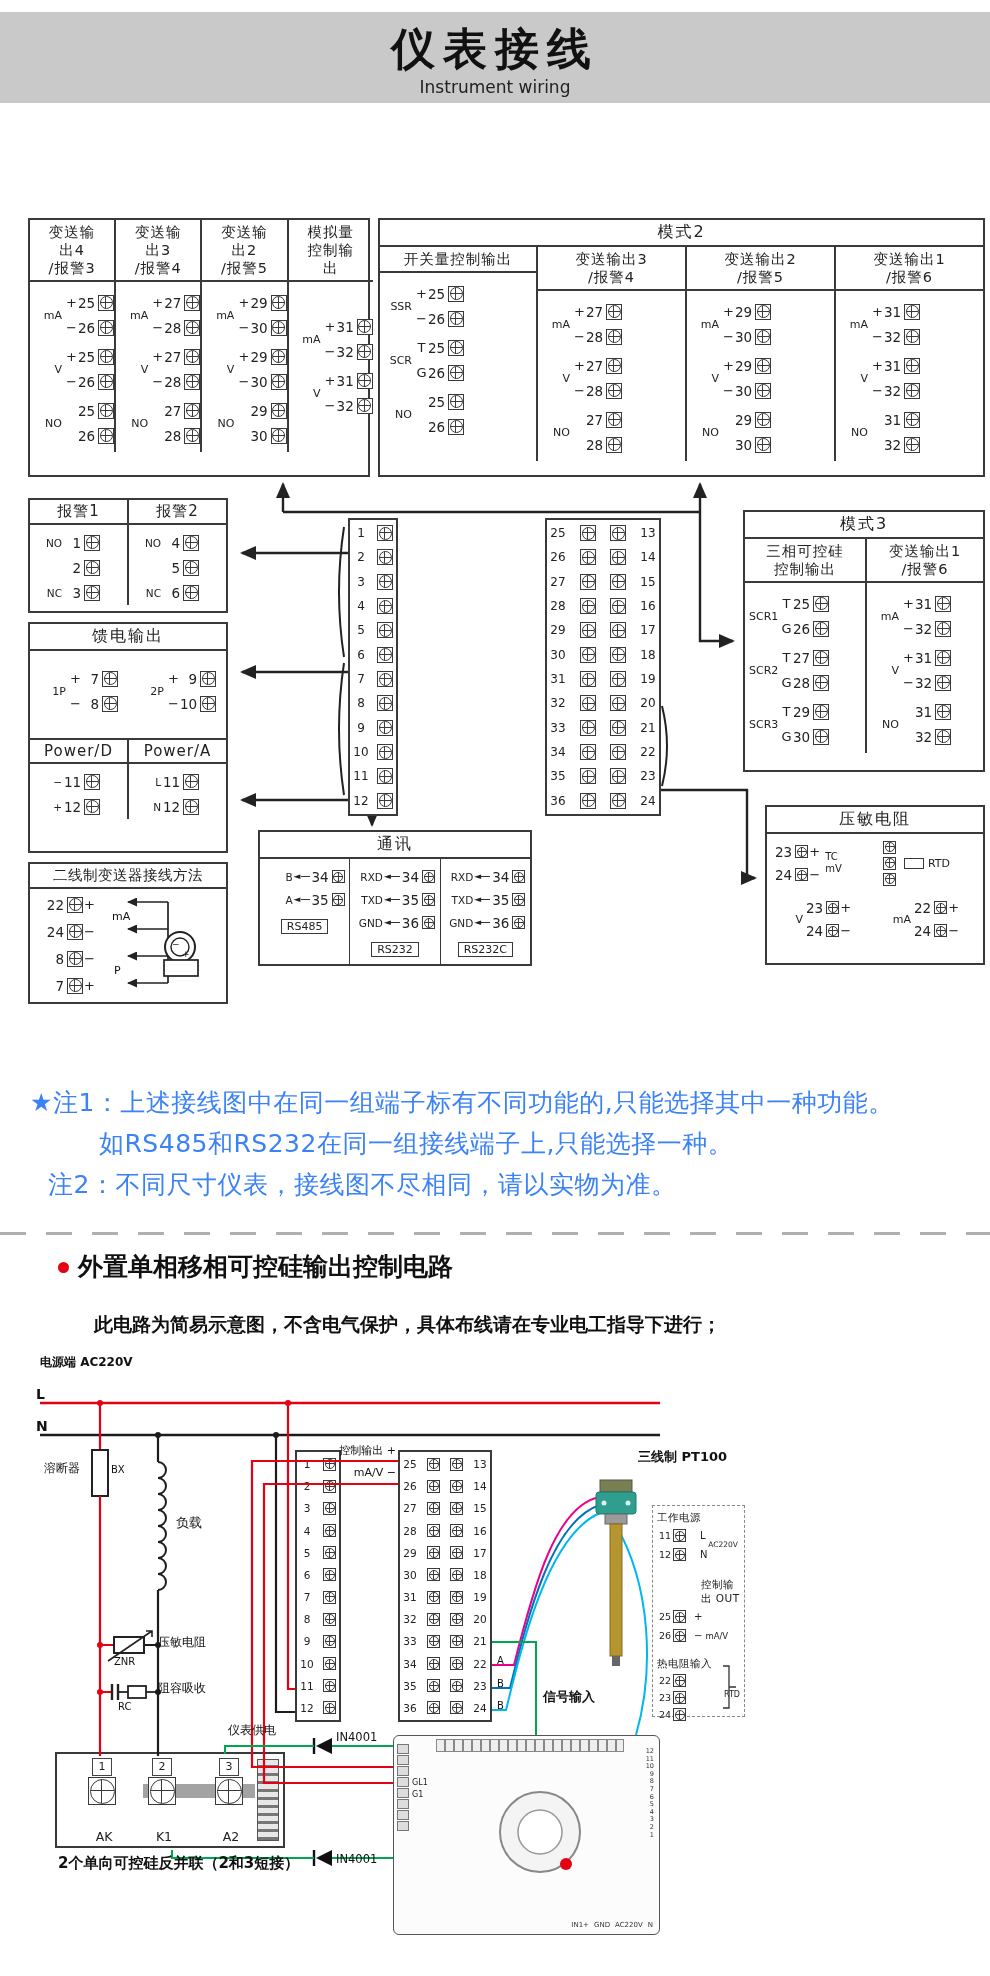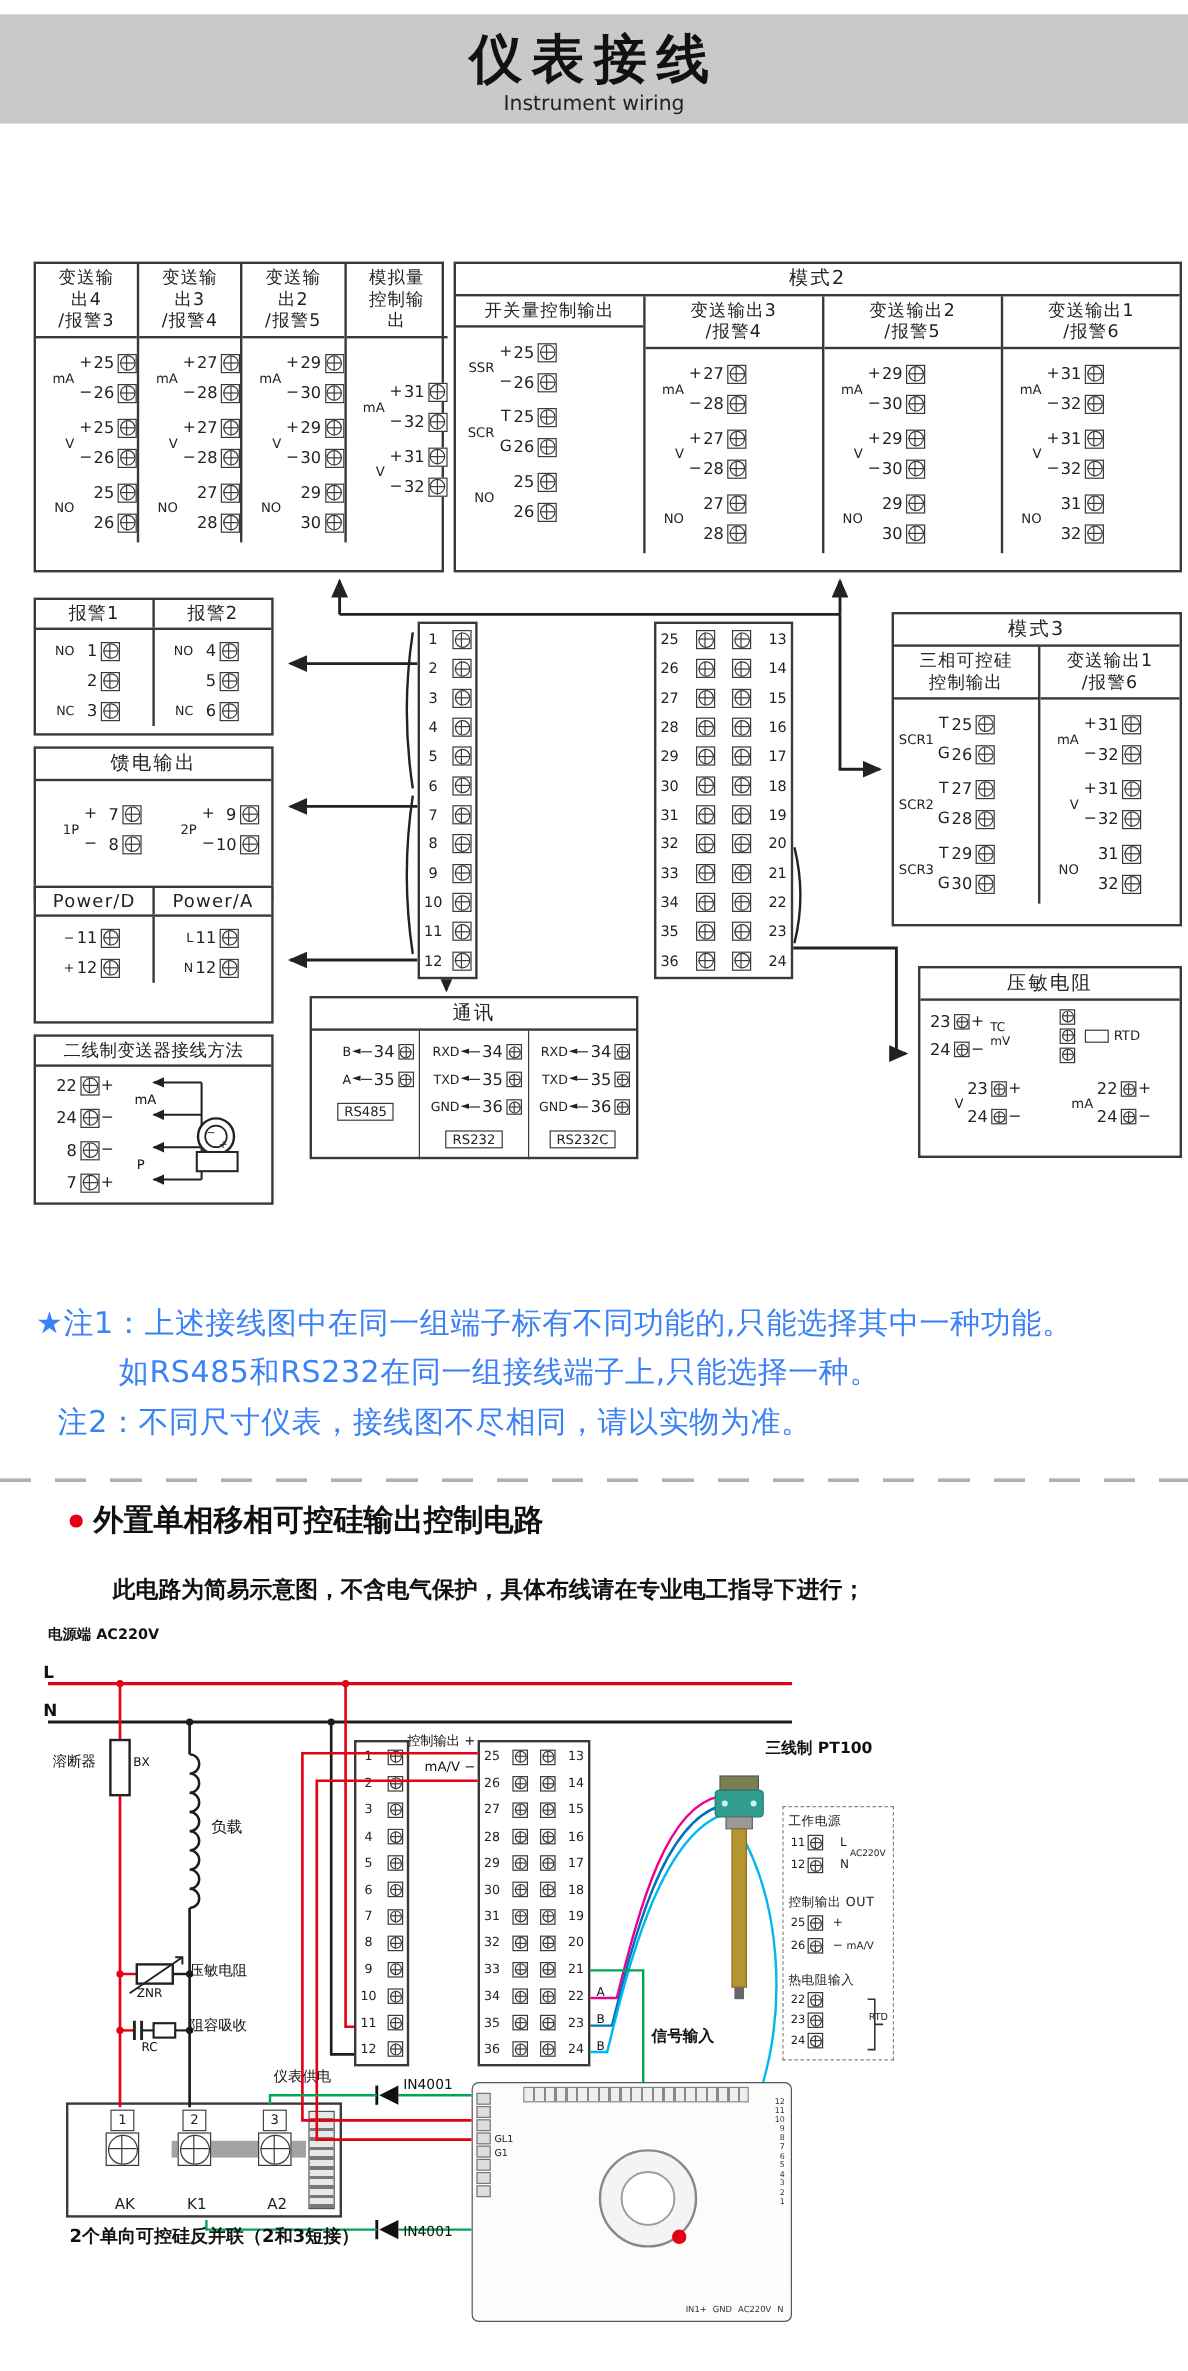--- a/index.html
+++ b/index.html
@@ -1182,21 +1182,21 @@
           <span class="term sm"></span>
           <span style="font-size: 10px; margin-left: 14px;">L</span>
         </div>
         <div class="prow">
           <span class="pnum">12</span>
           <span class="term sm"></span>
           <span style="font-size: 10px; margin-left: 14px;">N</span>
         </div>
         <div style="position: absolute; right: 2px; top: 14px; font-size: 7.5px;">AC220V</div>
       </div>
-      <div class="ptitle" style="margin-top: 14px;">控制输出 OUT</div>
+      <div class="ptitle" style="margin-top: 14px; margin-left: 44px;">控制输出 OUT</div>
       <div class="prow">
         <span class="pnum">25</span>
         <span class="term sm"></span>
         <span style="font-size: 10px; margin-left: 8px;">+</span>
       </div>
       <div class="prow">
         <span class="pnum">26</span>
         <span class="term sm"></span>
         <span style="font-size: 10px; margin-left: 8px;">−</span>
         <span style="font-size: 8.5px; margin-left: 3px;">mA/V</span>

